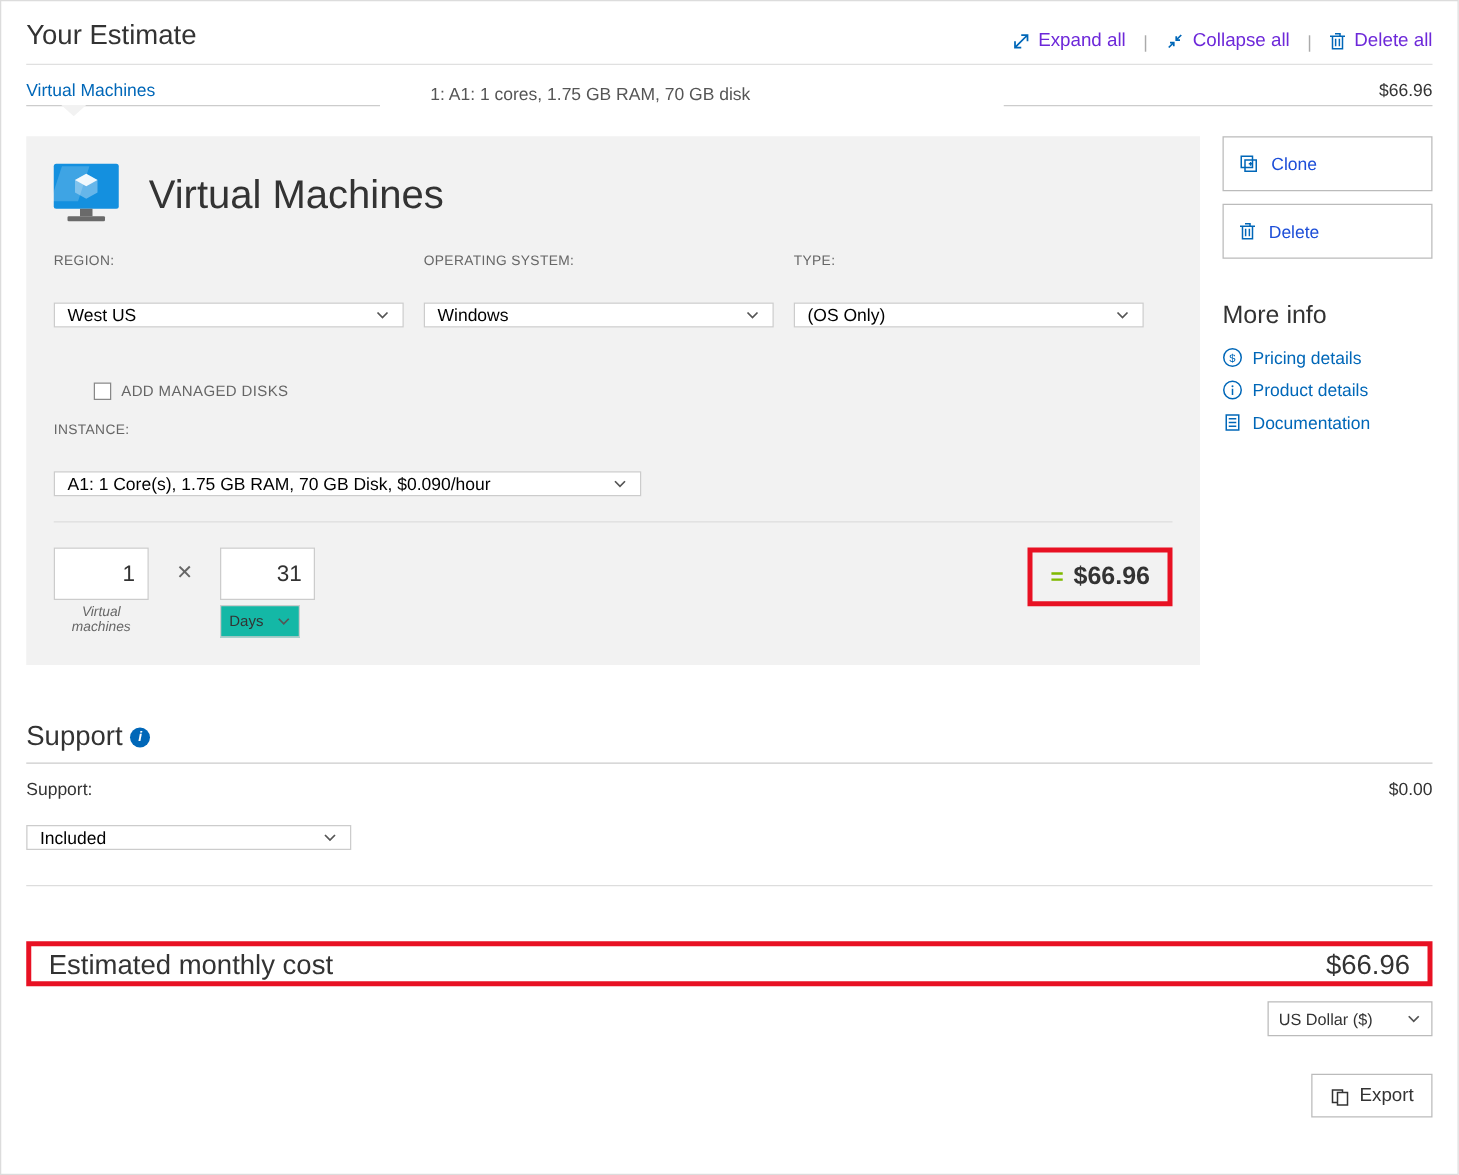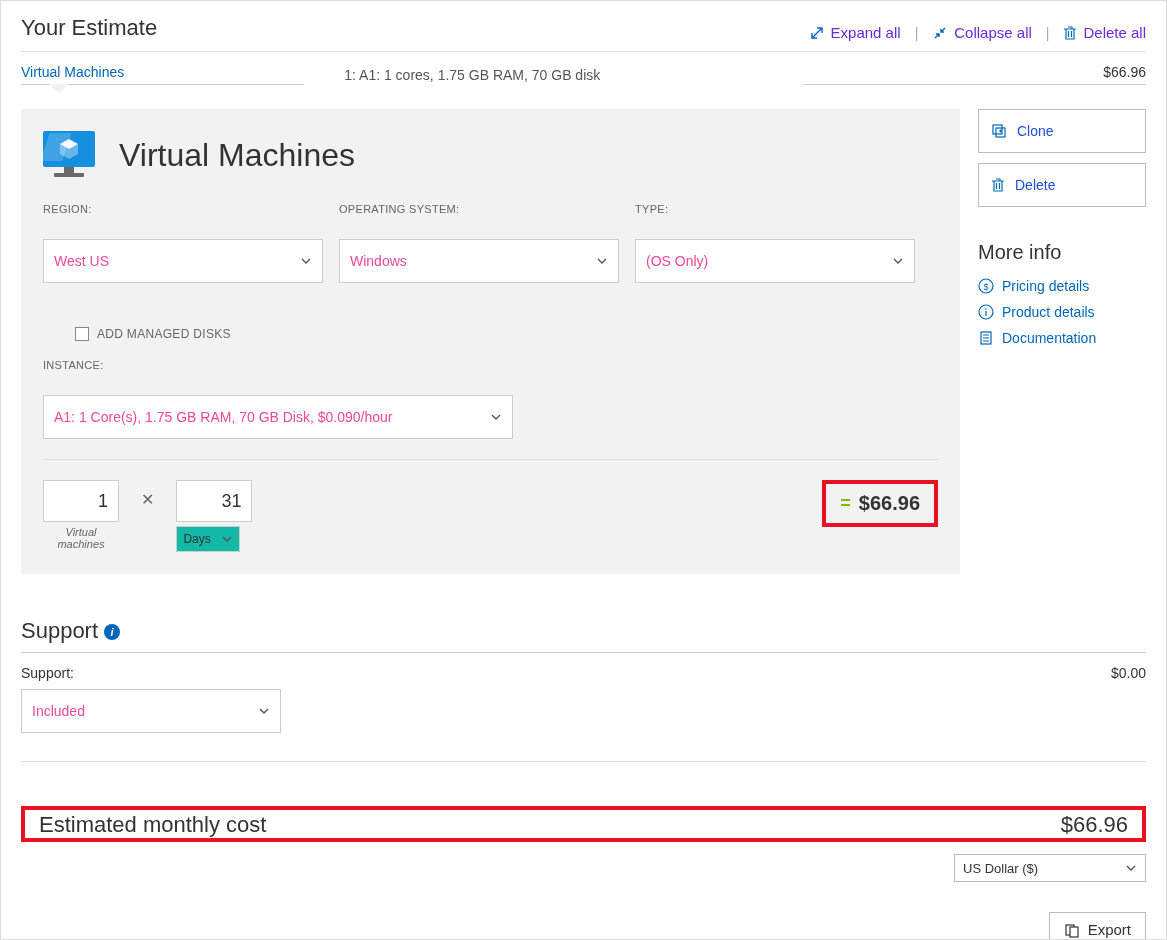--- a/index.html
+++ b/index.html
@@ -38,27 +38,28 @@
   .panel-head { display:flex; align-items:center; gap:24px; margin-bottom:24px; }
   .panel-title { font-size:32px; font-weight:300; color:#333; }
   .monitor-icon { width:52px; height:48px; position:relative; }
   .monitor-icon .screen { width:52px; height:36px; background:#1490df; border-radius:2px; display:flex; align-items:center; justify-content:center; }
   .monitor-icon .screen svg { width:24px; height:24px; }
   .monitor-icon .stand { width:10px; height:6px; background:#6a6a6a; margin:0 auto; }
   .monitor-icon .base { width:30px; height:4px; background:#6a6a6a; margin:0 auto; border-radius:1px; }
   .monitor-icon .light { position:absolute; top:2px; left:2px; width:22px; height:28px; background:rgba(255,255,255,.18); transform:skew(-18deg); }
 
   .field-row { display:flex; gap:16px; margin-bottom:18px; }
-  .field { display:flex; flex-direction:column; gap:24px; }
+  .field { display:flex; flex-direction:column; gap:6px; }
   .field label { font-size:11px; letter-spacing:.3px; color:#666; }
   .select {
-    background:#fff; border:1px solid #ccc; height:44px;
+    background:#fff; border:1px solid #ccc; height:20px;
     display:flex; align-items:center; justify-content:space-between;
-    padding:0 10px; font-size:14px; color:#ec4899; cursor:pointer;
+    padding:0 10px; font-size:14px; color:#000000; cursor:pointer;
     gap:12px;
+    margin-top:21px;
   }
   .chev { width:12px; height:12px; }
   .w280 { width:280px; }
   .w470 { width:470px; }
 
   .managed-row { display:flex; align-items:center; gap:8px; margin-top:26px;padding-left:32px; }
   .cbx { width:14px; height:14px; border:1px solid #888; background:#fff; }
   .managed-row span { font-size:12px; color:#666; letter-spacing:.3px; }
 
   .calc-sep { height:1px; background:#ddd; margin:20px 0; }
@@ -85,21 +86,21 @@
   .info-ico { width:16px; height:16px; border-radius:50%; background:#0067b8; color:#fff; display:flex; align-items:center; justify-content:center; font-size:11px; font-weight:bold; font-style:italic; margin-top:2px; }
   .support-row { display:flex; justify-content:space-between; margin-top:12px; color:#333; }
   .support-sel-wrap { margin-top:8px; }
 
   .total-box { border:4px solid #e81123; display:flex; justify-content:space-between; align-items:center; padding:2px 14px 0; margin-top:44px; }
   .total-label { font-size:22px; font-weight:400; }
   .total-val { font-size:22px; }
 
   .footer-row { display:flex; justify-content:flex-end; margin-top:12px; }
   .footer-block { display:flex; flex-direction:column; align-items:flex-end; gap:30px; }
-  .currency-sel { width:192px; height:28px; border:1px solid #bbb; display:flex; align-items:center; justify-content:space-between; padding:0 8px; font-size:13px; cursor:pointer; }
+  .currency-sel { width:132px; height:28px; border:1px solid #bbb; display:flex; align-items:center; justify-content:space-between; padding:0 8px; font-size:13px; cursor:pointer; }
   .export-btn { border:1px solid #bbb; padding:8px 14px; display:flex; align-items:center; gap:8px; cursor:pointer; font-size:15px; }
   svg { flex-shrink:0; }
 </style>
 </head>
 <body>
 
 <div class="hdr">
   <div class="hdr-title">Your Estimate</div>
   <div class="hdr-actions">
     <div class="action">

